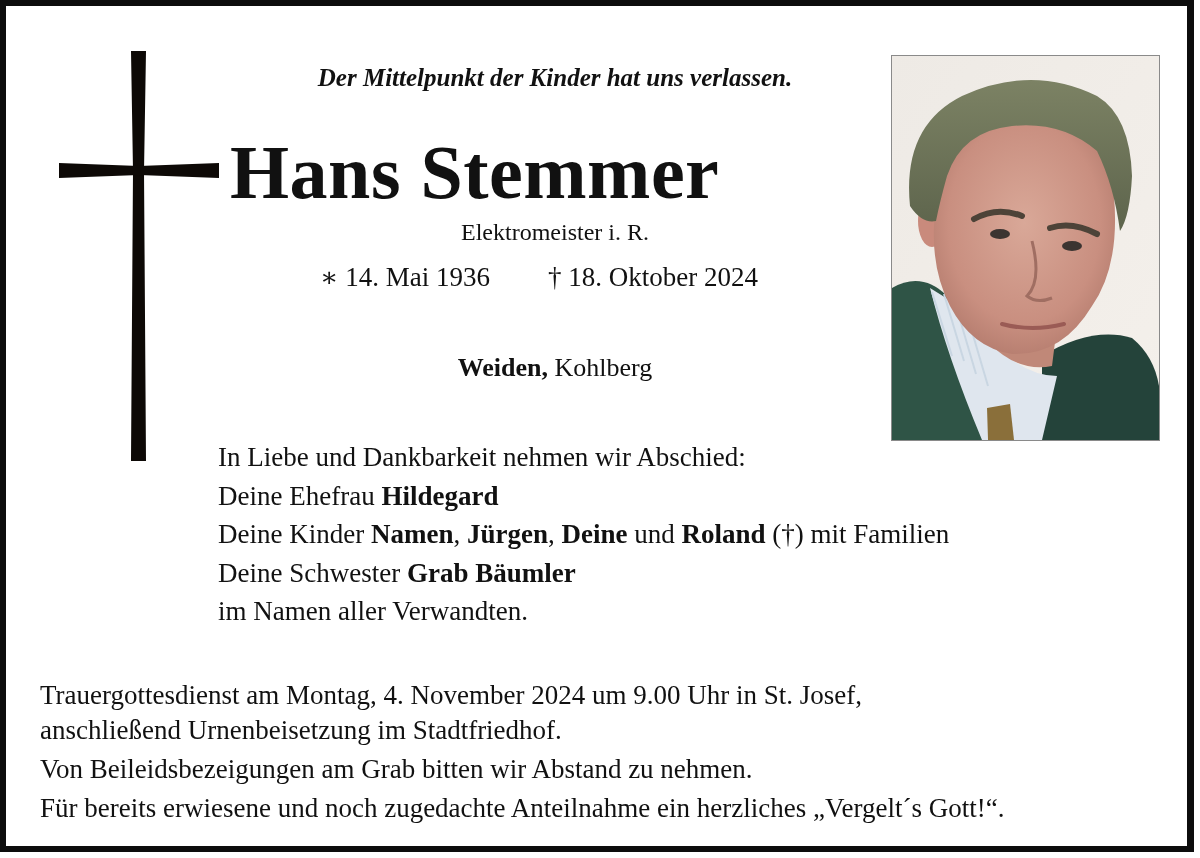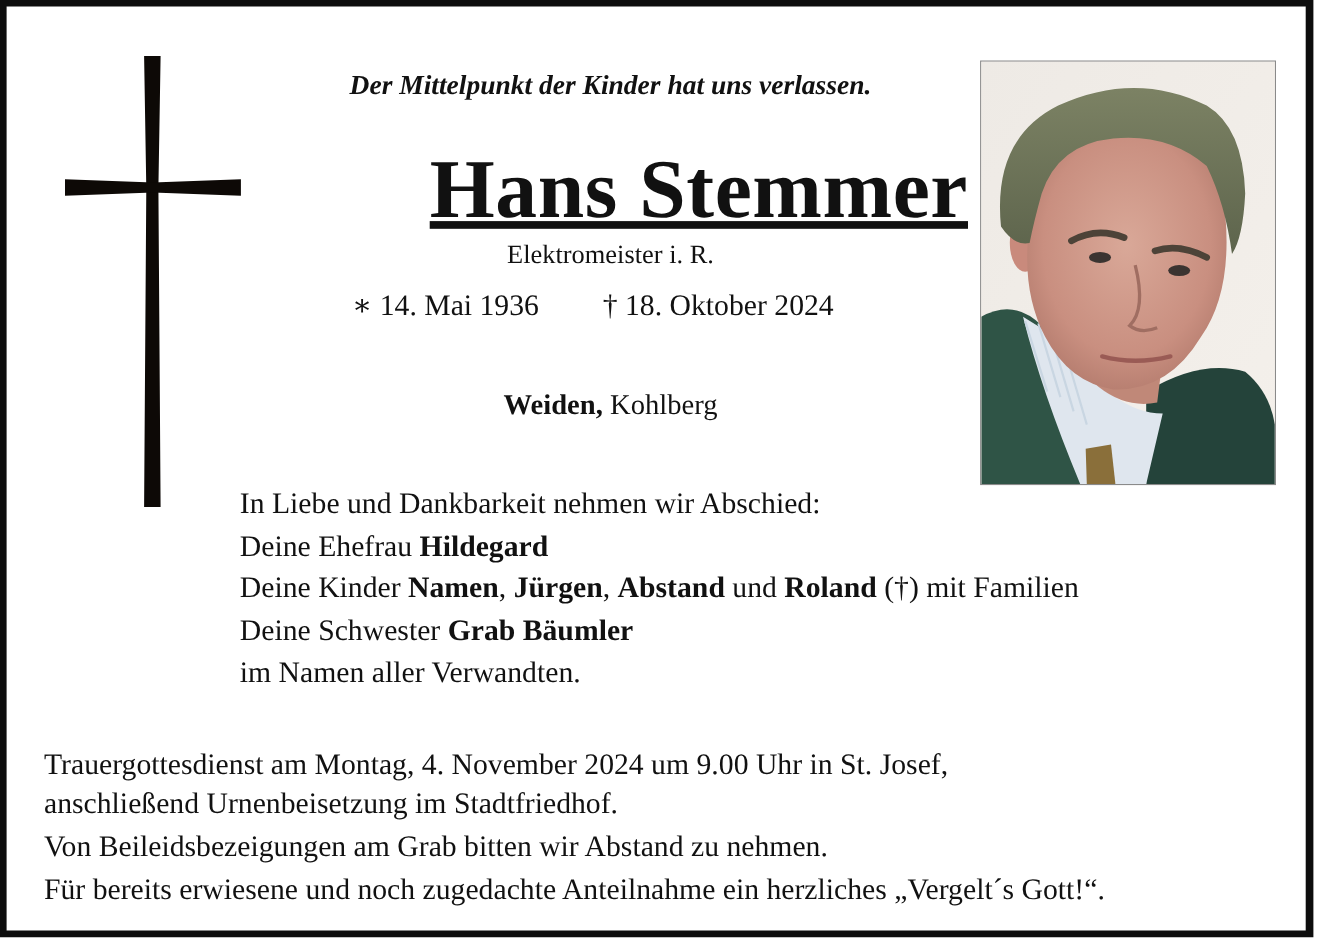--- a/index.html
+++ b/index.html
@@ -46,26 +46,25 @@
       font-style: italic;
       font-weight: bold;
       font-size: 25px;
       line-height: 36px;
     }
     .name {
       position: absolute;
       left: 230px;
       width: 650px;
       top: 128px;
-      text-align: right;
+      text-align: left;
       font-weight: bold;
       font-size: 76px;
       line-height: 88px;
       letter-spacing: 0.5px;
-      text-decoration: underline;
     }
     .profession {
       position: absolute;
       left: 230px;
       width: 650px;
       top: 216px;
       text-align: center;
       font-size: 24px;
       line-height: 32px;
     }
@@ -209,21 +208,21 @@
 <div class="mourners">
   <div class="line">In Liebe und Dankbarkeit nehmen wir Abschied:</div>
   <div class="line">
     <span>Deine Ehefrau</span>
     <b>Hildegard</b>
   </div>
   <div class="line">
     <span>Deine Kinder</span>
     <b>Namen</b><span>,</span>
     <b>Jürgen</b><span>,</span>
-    <b>Abstand</b>
+    <b>Deine</b>
     <span>und</span>
     <b>Roland</b>
     <span>(†)</span>
     <span>mit Familien</span>
   </div>
   <div class="line">
     <span>Deine Schwester</span>
     <b>Grab Bäumler</b>
   </div>
   <div class="line">im Namen aller Verwandten.</div>

